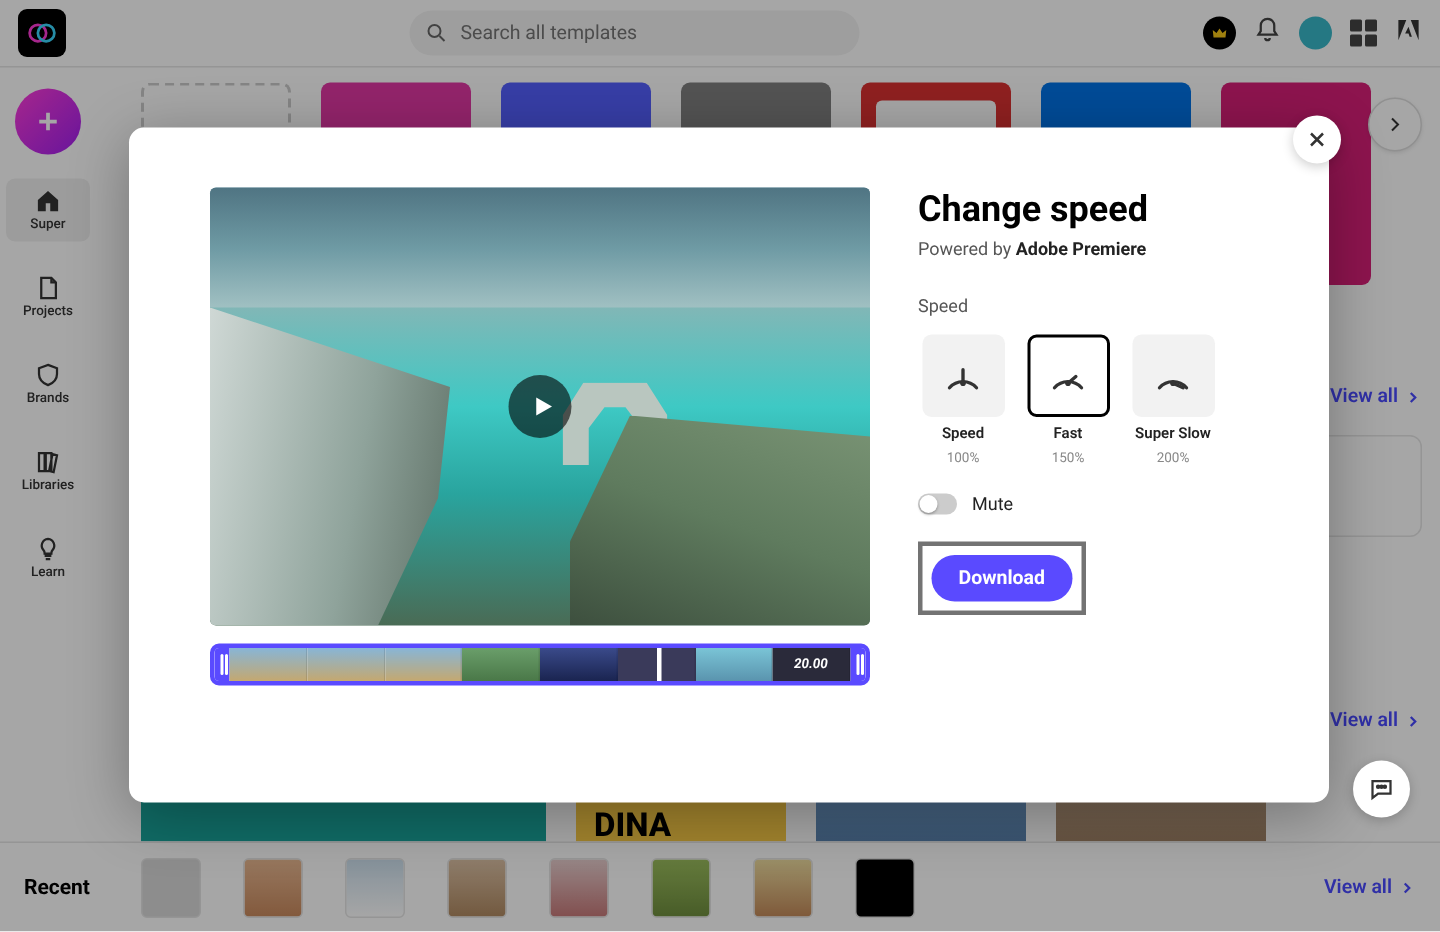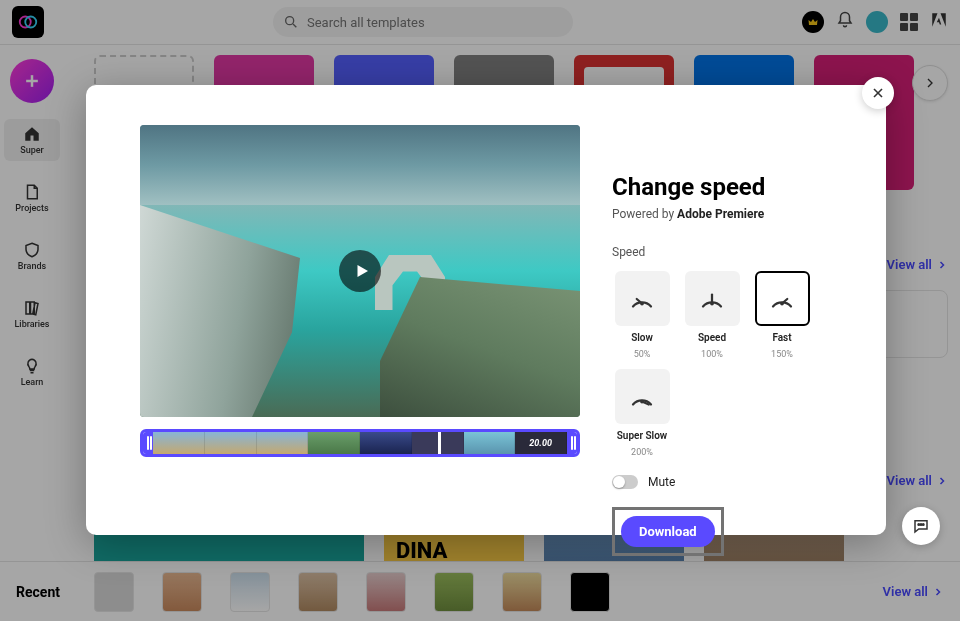--- a/index.html
+++ b/index.html
@@ -86,21 +86,21 @@
   .timeline { margin-top:12px; width:440px; height:28px; border:3px solid #5a4aff; border-radius:6px; display:flex; overflow:hidden; position:relative; }
   .tl-handle { width:10px; background:#5a4aff; flex-shrink:0; display:flex; align-items:center; justify-content:center; }
   .tl-handle::after { content:""; width:2px; height:14px; background:#fff; border-radius:1px; box-shadow:3px 0 0 #fff,-3px 0 0 transparent; }
   .tl-frames { flex:1; display:flex;font-style:italic; }
   .tlf { flex:1; background:linear-gradient(#88b5d6,#c4a870); border-right:1px solid rgba(0,0,0,.1); }
   .tlf.f4{background:linear-gradient(#6a9e6a,#4a7848);} .tlf.f5{background:linear-gradient(#3a4a8a,#1a2450);}
   .tlf.f6{background:#3a3a5a;} .tlf.f7{background:linear-gradient(#7ac4d6,#5a94ae);}
   .tlf.f8{background:#2a2a3a; color:#fff; font-size:9px; font-weight:700; display:flex; align-items:center; justify-content:center;}
   .tl-playhead { position:absolute; left:68%; top:-2px; bottom:-2px; width:3px; background:#fff; }
 
-  .controls-col { flex:1;margin-top:48px; }
+  .controls-col { flex:1; }
   .dlg-title { font-size:24px; font-weight:700; margin-bottom:6px; }
   .dlg-sub { font-size:12px; color:#555; margin-bottom:24px; }
   .dlg-sub strong { color:#222; }
   .section-label { font-size:12px; color:#555; margin-bottom:12px; display:block; }
 
   .speed-grid { display:grid; grid-template-columns:repeat(3,60px); gap:10px 10px; }
   .speed-opt { display:flex; flex-direction:column; align-items:center; gap:6px; }
   .speed-tile { width:55px; height:55px; background:#f2f2f2; border-radius:6px; display:flex; align-items:center; justify-content:center; }
   .speed-opt.selected .speed-tile { background:#fff; border:2px solid #000; }
   .speed-tile svg { width:30px; height:30px; }
@@ -313,31 +313,20 @@
   <div class="controls-col">
     <h2 class="dlg-title">Change speed</h2>
     <p class="dlg-sub"><span>Powered by </span><strong>Adobe Premiere</strong></p>
     <span class="section-label">Speed</span>
 
     <div class="speed-grid">
       <div class="speed-opt">
         <div class="speed-tile">
             <svg viewBox="0 0 40 40">
               <path d="M8 30 A16 16 0 0 1 32 30" fill="none" stroke="#333" stroke-width="3" stroke-linecap="round"></path>
-              <line x1="20" y1="26" x2="13" y2="20" stroke="#333" stroke-width="3" stroke-linecap="round"></line>
-              <circle cx="20" cy="26" r="2.5" fill="#333"></circle>
-            </svg>
-          </div>
-        <span class="speed-name">Slow</span>
-        <span class="speed-pct">50%</span>
-      </div>
-      <div class="speed-opt">
-        <div class="speed-tile">
-            <svg viewBox="0 0 40 40">
-              <path d="M8 30 A16 16 0 0 1 32 30" fill="none" stroke="#333" stroke-width="3" stroke-linecap="round"></path>
               <line x1="20" y1="26" x2="20" y2="14" stroke="#333" stroke-width="3" stroke-linecap="round"></line>
               <circle cx="20" cy="26" r="2.5" fill="#333"></circle>
             </svg>
           </div>
         <span class="speed-name">Speed</span>
         <span class="speed-pct">100%</span>
       </div>
       <div class="speed-opt selected">
         <div class="speed-tile">
             <svg viewBox="0 0 40 40">

